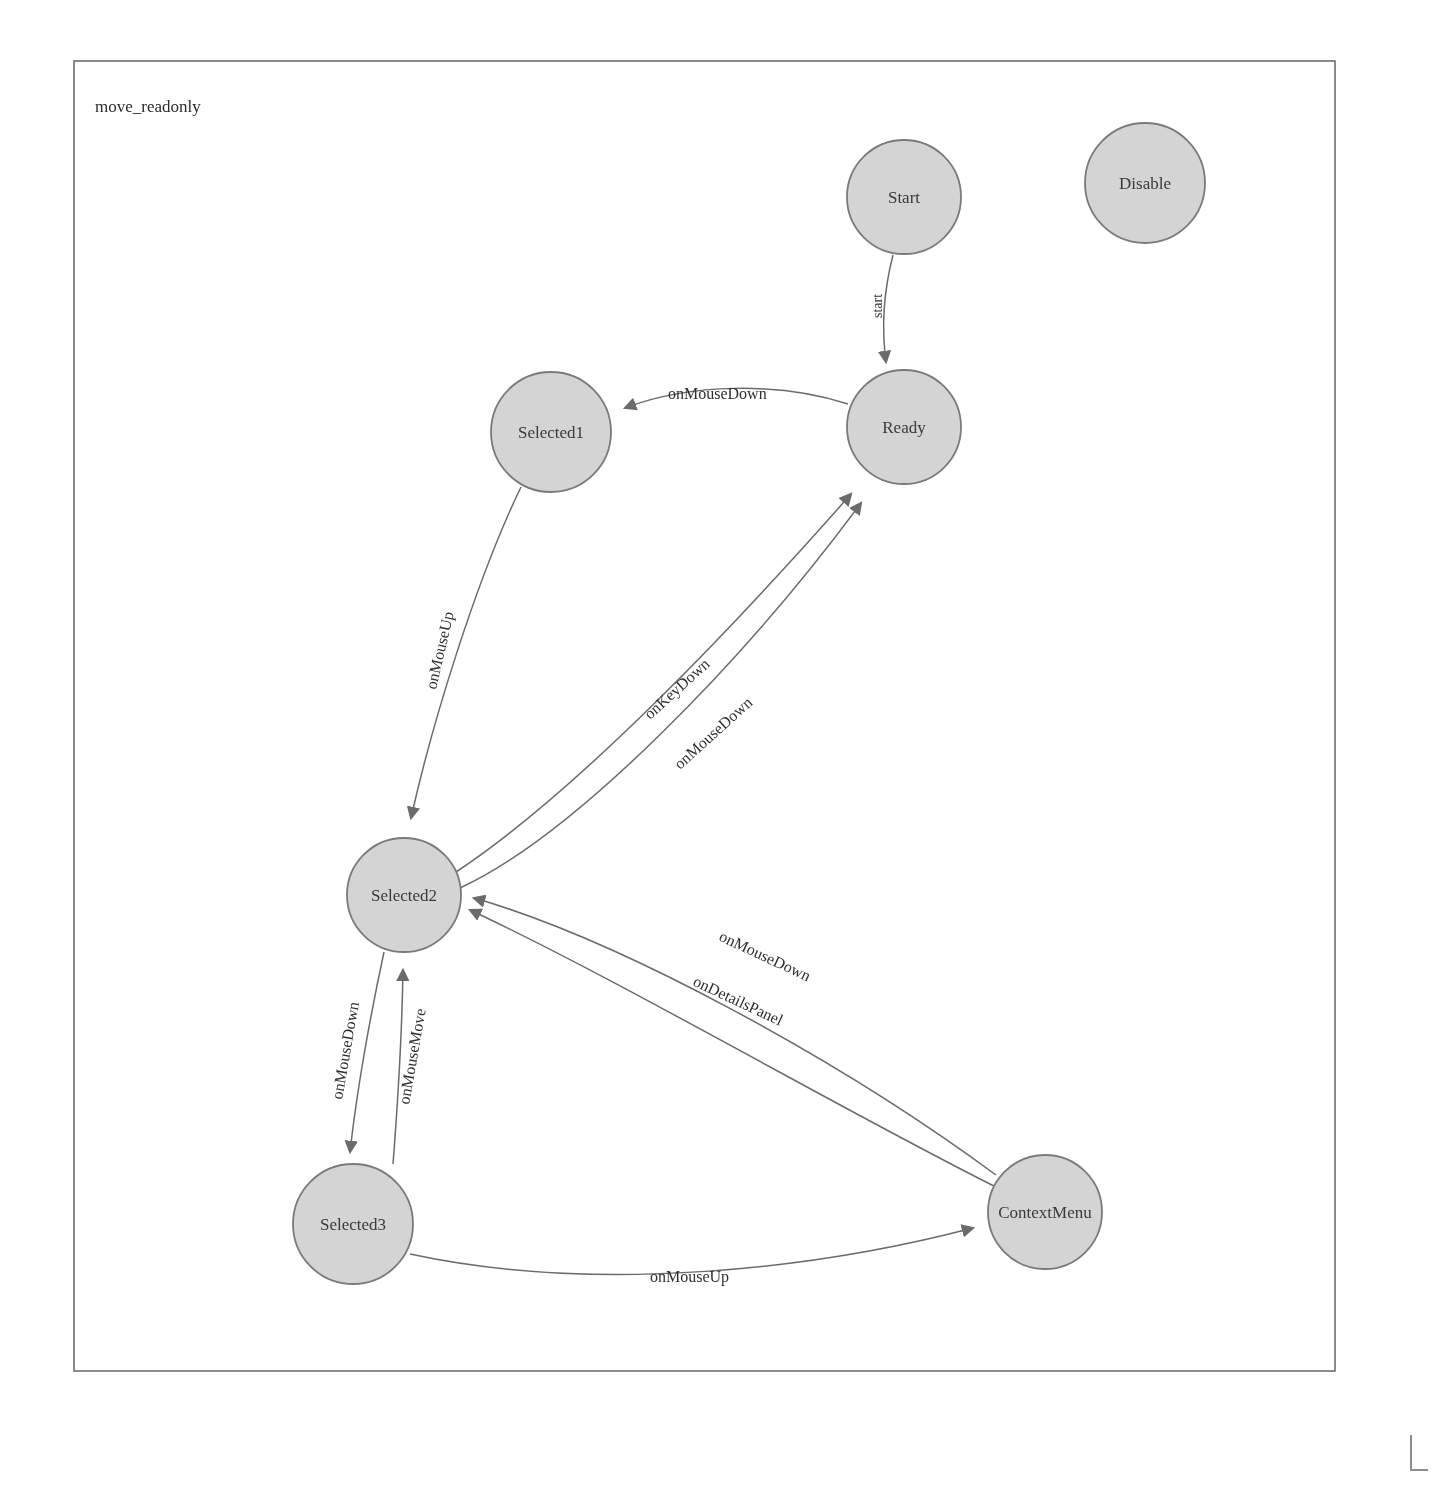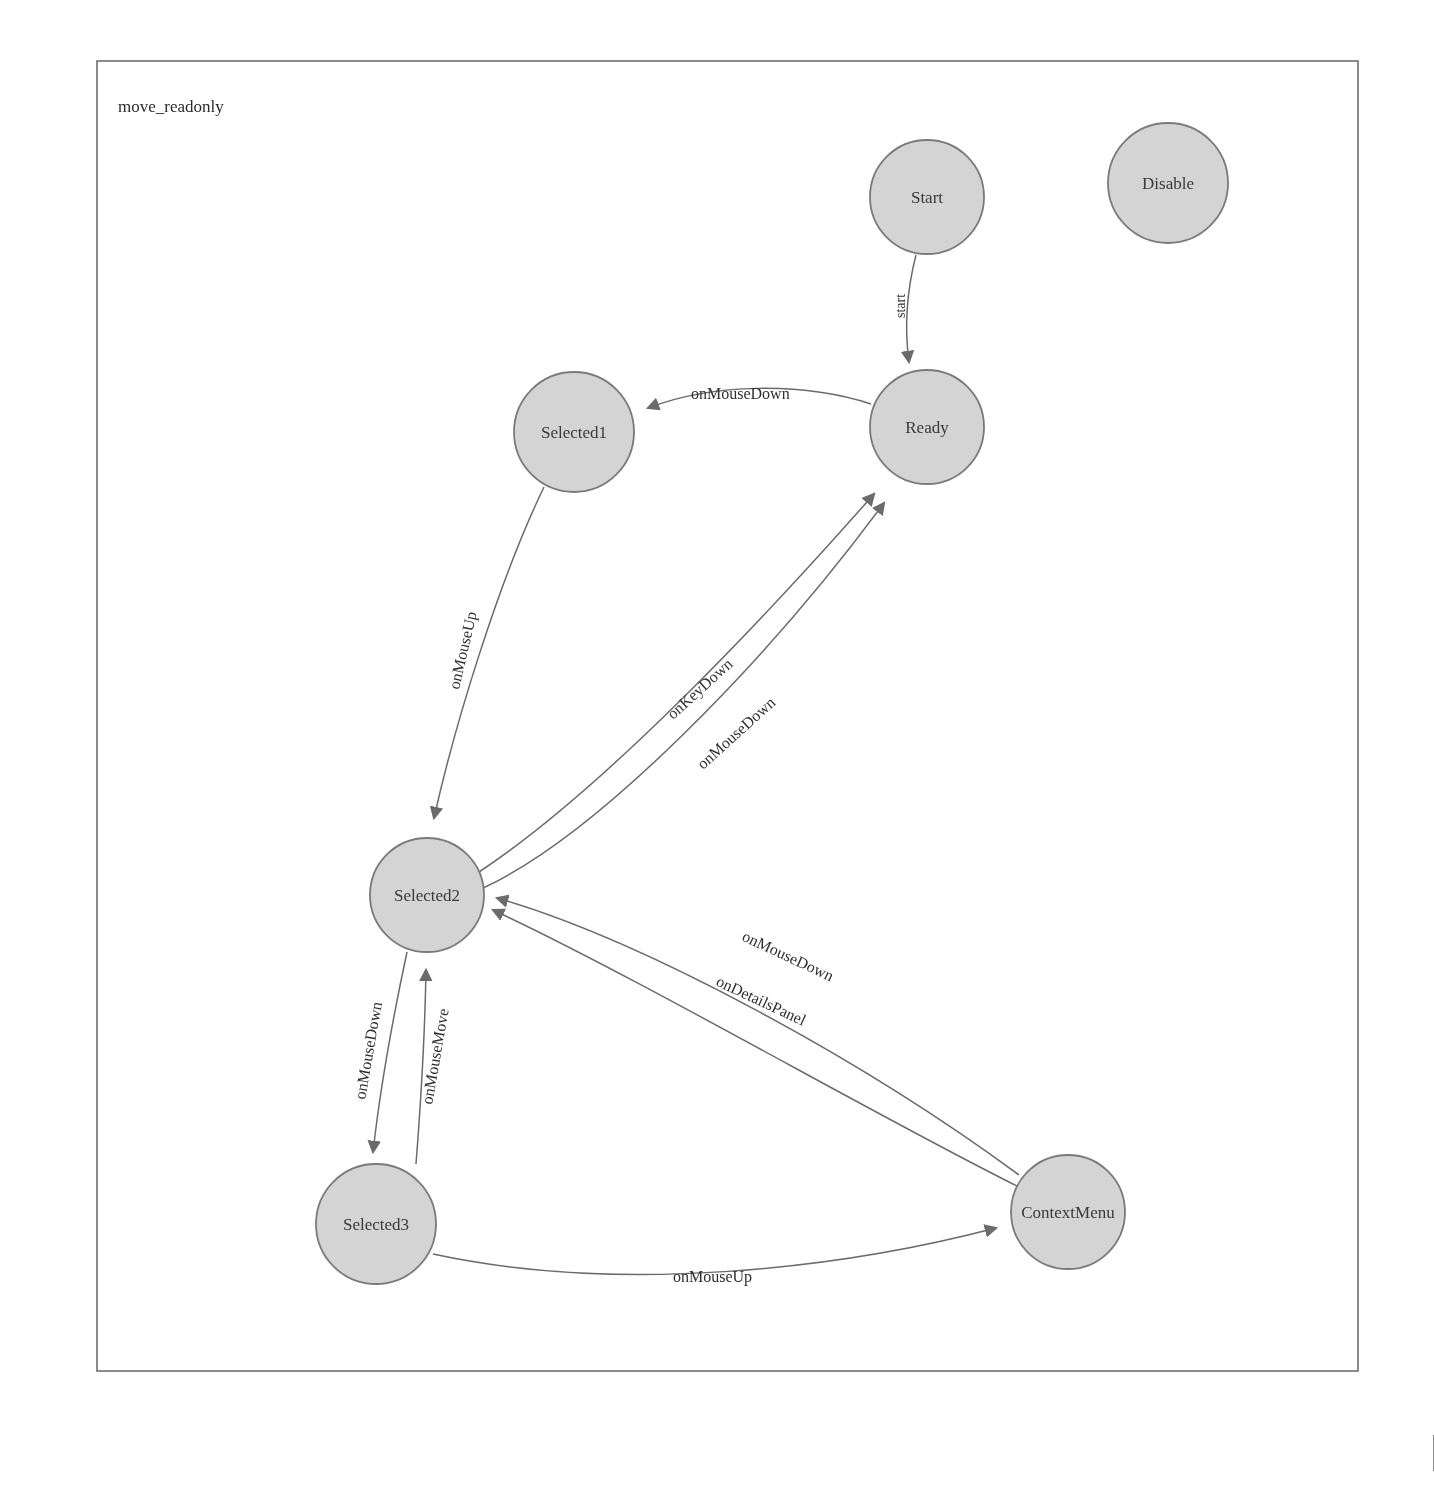--- a/index.html
+++ b/index.html
@@ -12,21 +12,20 @@
     height: 1500px;
     font-family: "Liberation Serif", serif;
     position: relative;
     overflow: hidden;
   }
   #canvas-wrap {
     position: absolute;
     left: 0; top: 0;
     width: 1300px;
     height: 1500px;
-    padding-left: 23px;
   }
   svg#diagram {
     display: block;
     width: 1434px;
     height: 1500px;
   }
   .cluster-rect {
     fill: #ffffff;
     stroke: #6e6e6e;
     stroke-width: 1.6px;

